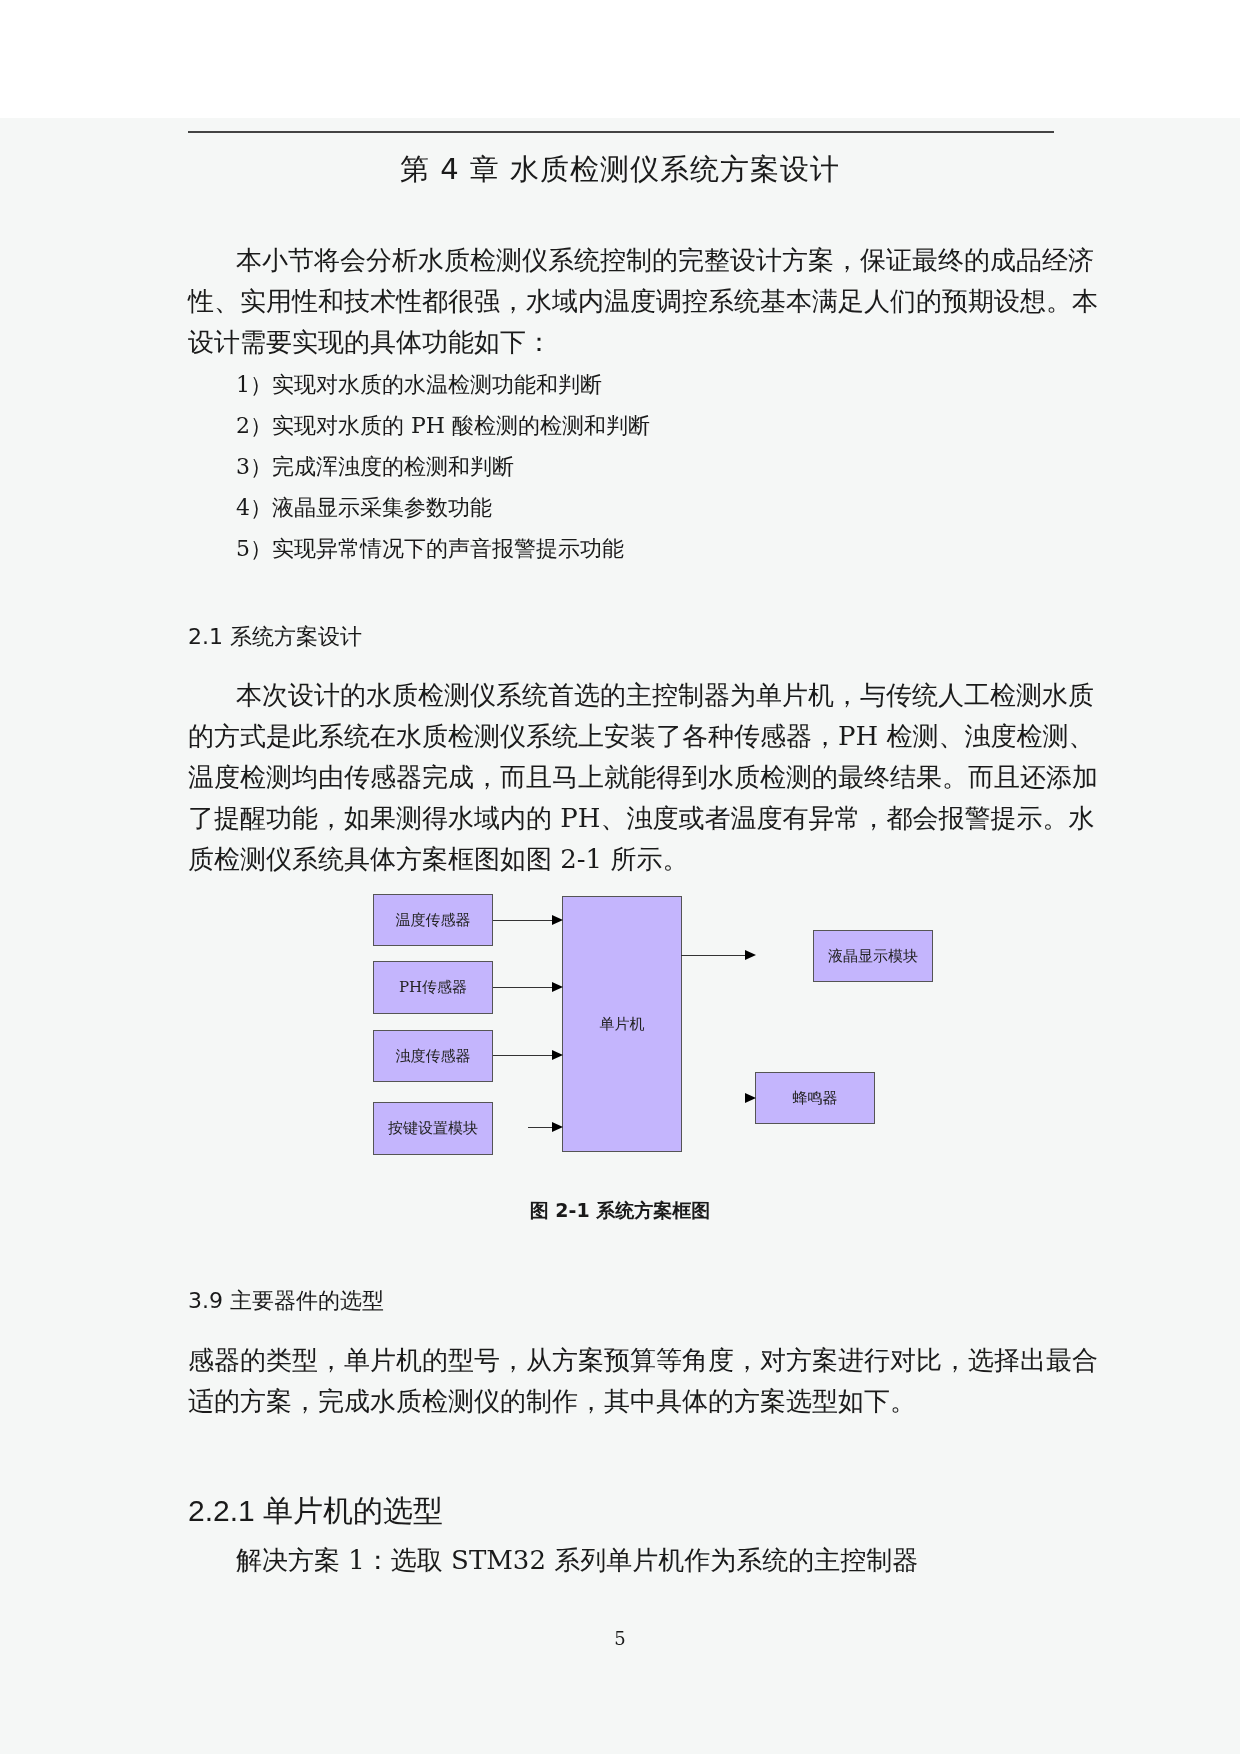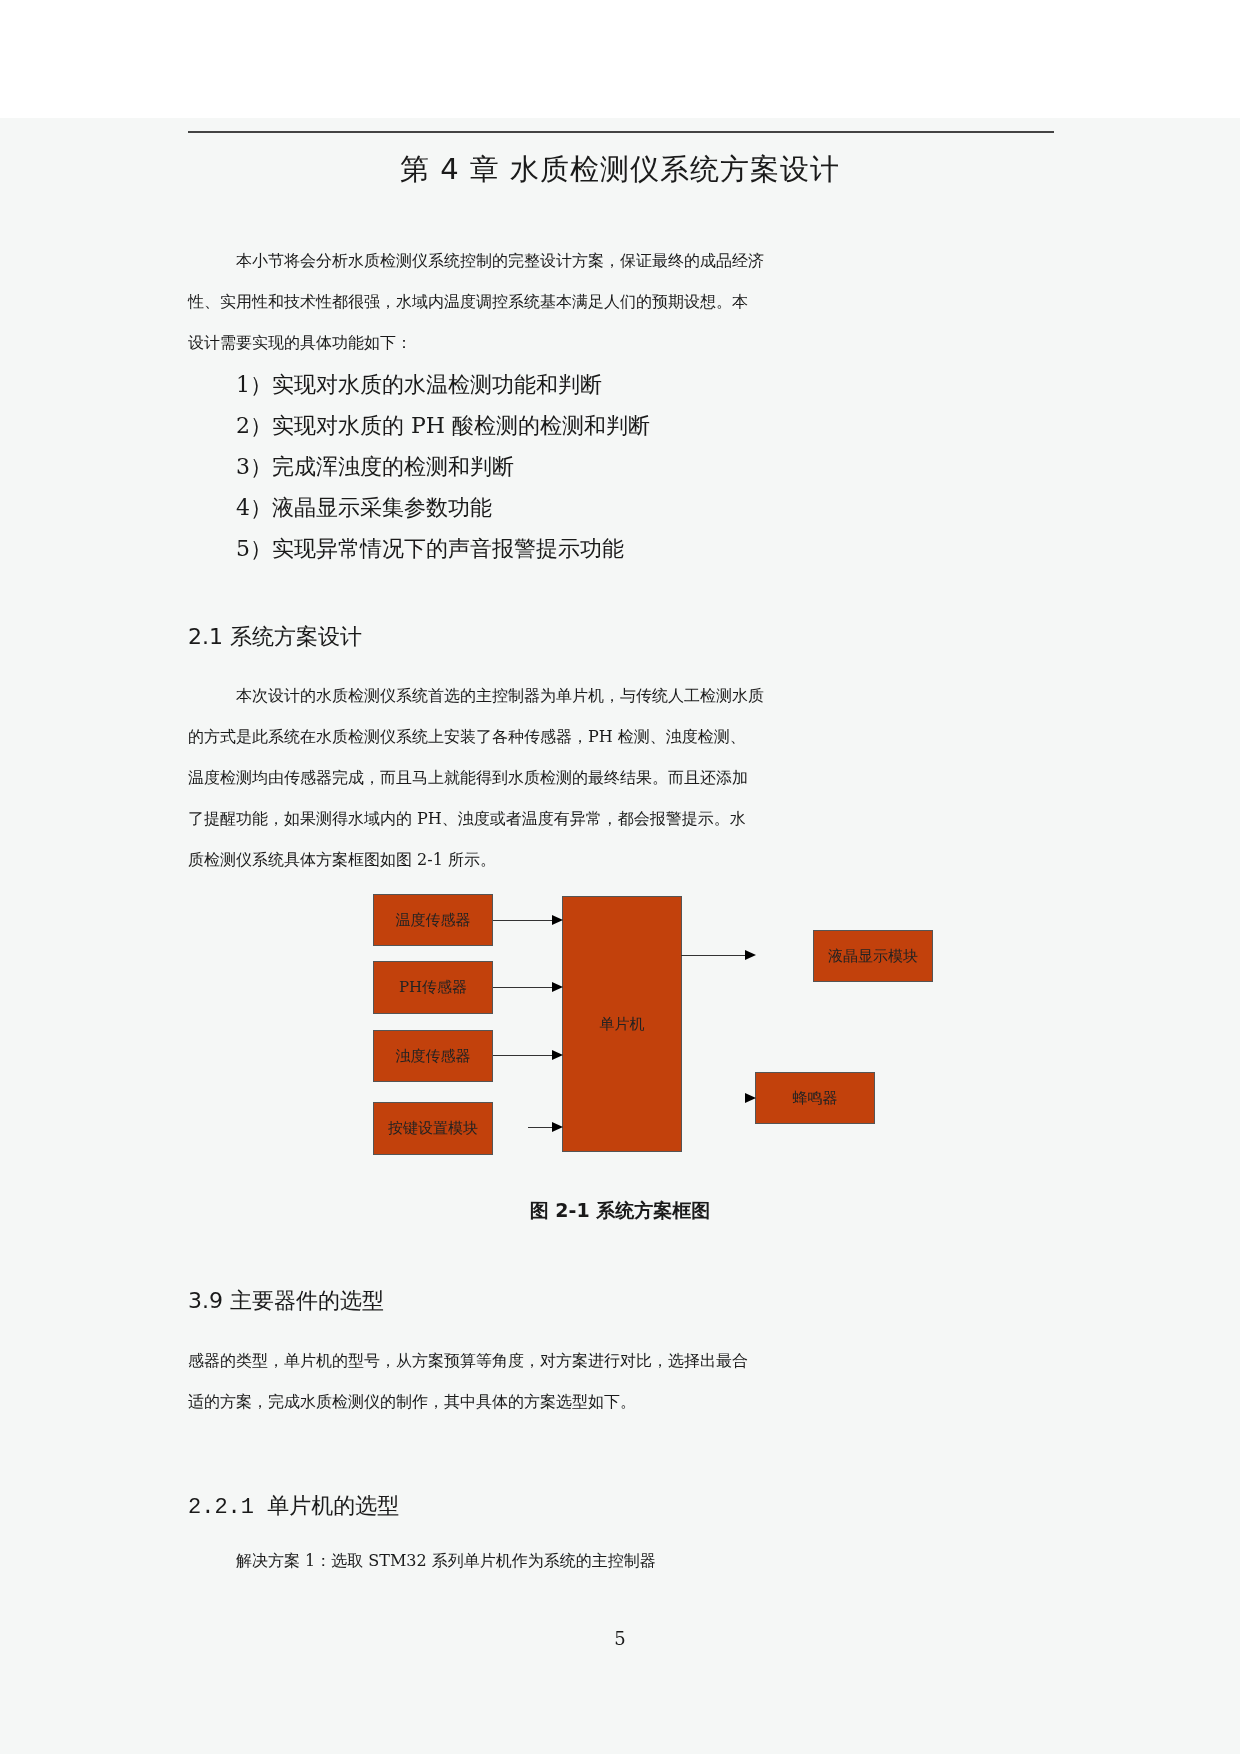--- a/index.html
+++ b/index.html
@@ -9,38 +9,38 @@
     font-family: "DejaVu Serif", "Liberation Serif", serif;
     color: #1a1a1a;
   }
   .topband { position: absolute; left: 0; top: 0; width: 1240px; height: 118px; background: #ffffff; }
   .rule { position: absolute; left: 188px; top: 131px; width: 866px; height: 2px; background: #444; }
   .chapter-title {
     position: absolute; left: 0; width: 1240px; top: 150px; text-align: center;
     font-family: "DejaVu Sans", "Liberation Sans", sans-serif;
     font-size: 29px; letter-spacing: 1px;
   }
-  .para { position: absolute; left: 188px; width: 866px; font-size: 16px; line-height: 41px; text-align: justify; }
+  .para { position: absolute; left: 188px; width: 866px; font-size: 26px; line-height: 41px; text-align: justify; }
   .para .ln { display: block; white-space: nowrap; }
   .indent { padding-left: 48px; }
   .list-item { position: absolute; left: 236px; font-size: 22px; white-space: nowrap; }
   .h2 {
     position: absolute; left: 188px; font-family: "DejaVu Sans", "Liberation Sans", sans-serif;
     font-size: 22px; white-space: nowrap;
   }
   .h3 {
-    position: absolute; left: 188px; font-family: Liberation Mono, monospace;
-    font-size: 22px; white-space: nowrap;
+    position: absolute; left: 188px; font-family: Liberation Sans, sans-serif;
+    font-size: 30px; white-space: nowrap;
   }
   .caption {
     position: absolute; left: 0; width: 1240px; text-align: center; top: 1198px;
     font-size: 19px; font-weight: bold; font-family: "DejaVu Sans", "Liberation Sans", sans-serif;
   }
   .box {
-    position: absolute; background: #c2410c; border: 1px solid #555;
+    position: absolute; background: #c4b5fd; border: 1px solid #555;
     display: flex; align-items: center; justify-content: center;
     font-size: 15px; color: #222;
   }
   .line { position: absolute; height: 1px; background: #333; }
   .arrow {
     position: absolute; width: 0; height: 0;
     border-top: 5px solid transparent; border-bottom: 5px solid transparent; border-left: 11px solid #000;
   }
   .page-num { position: absolute; left: 0; width: 1240px; top: 1628px; text-align: center; font-size: 18px; }
 </style>

